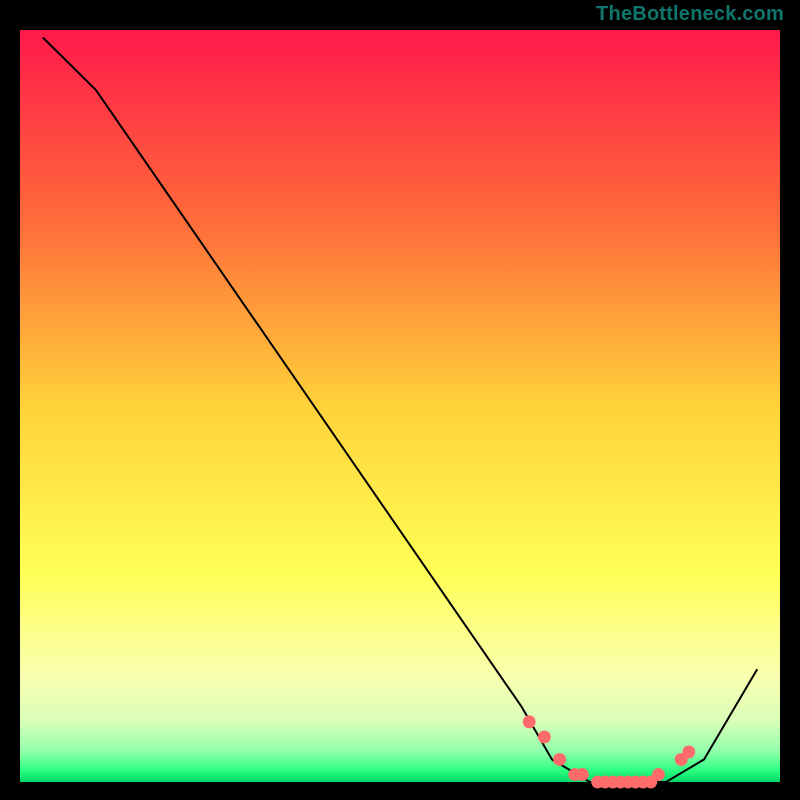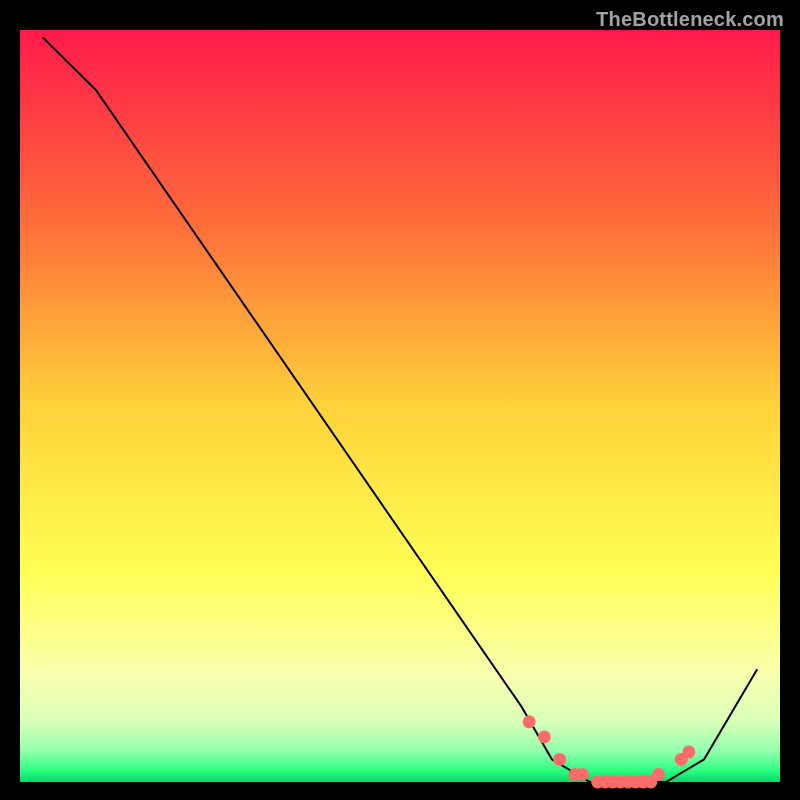--- a/index.html
+++ b/index.html
@@ -1,18 +1,18 @@
 <!DOCTYPE html>
 <html><head>
 <meta charset="utf-8">
 <style>
   html,body{margin:0;padding:0;width:800px;height:800px;background:#000;overflow:hidden}
   #wrap{position:relative;width:800px;height:800px}
   svg{position:absolute;top:0;left:0}
-  .wm{position:absolute;top:8px;right:16px;font:700 20px Arial,Helvetica,sans-serif;color:#a3a3a3;letter-spacing:.2px}
+  .wm{position:absolute;top:2px;right:16px;font:700 20px Arial,Helvetica,sans-serif;color:#0f766e;letter-spacing:.2px}
 </style>
 </head>
 <body>
 <div id="wrap">
 
 <svg id="svg" width="800" height="800">
       <defs>
         <linearGradient id="bg" x1="0" x2="0" y1="0" y2="1">
           <stop offset="0%" stop-color="#ff1a4b"></stop>
           <stop offset="25%" stop-color="#ff6a3a"></stop>

